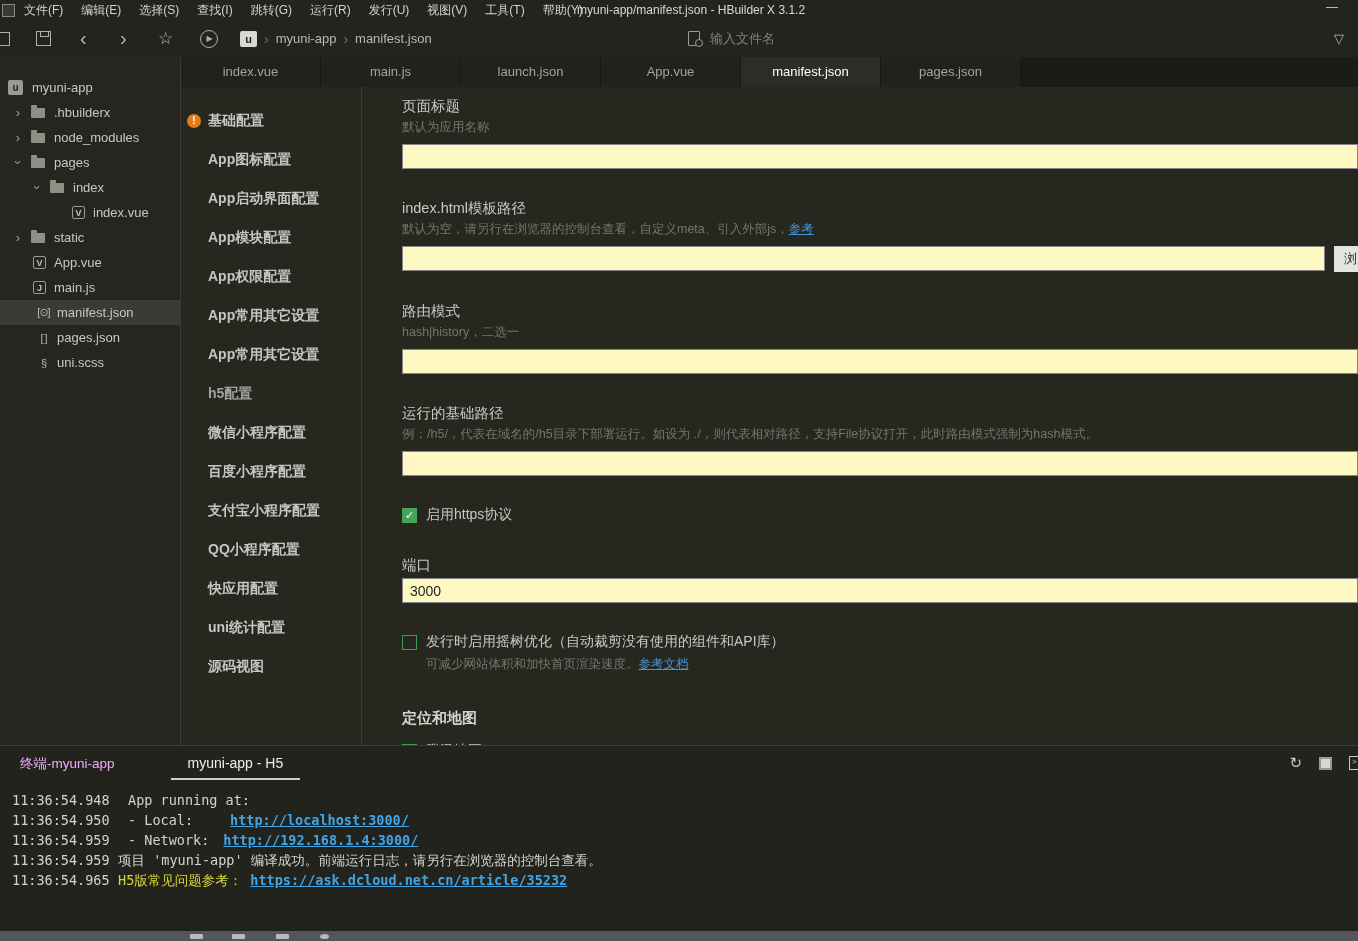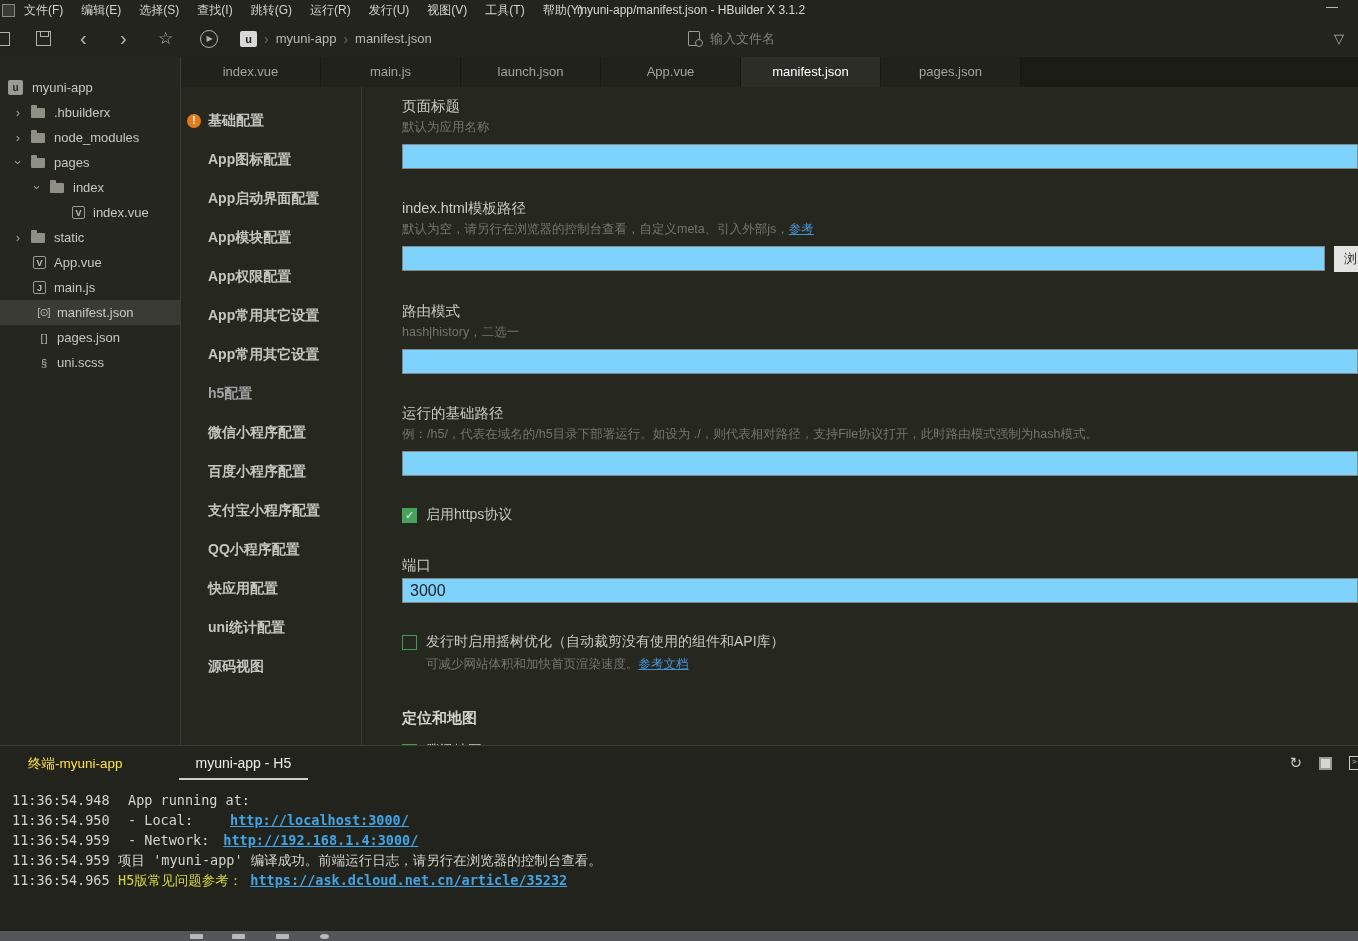--- a/index.html
+++ b/index.html
@@ -55,34 +55,34 @@
   .editor-body { flex:1; display:flex; background:#26271f; min-height:0; }
   .mnav { width:181px; border-right:1px solid #3a3b34; padding-top:14px; flex:none; }
   .mn-item { height:39px; display:flex; align-items:center; padding-left:27px; font-size:14px; font-weight:bold; color:#c6c6c0; position:relative; cursor:pointer; white-space:nowrap; }
   .mn-item.active { color:#a3a3a3; }
   .warnbadge { position:absolute; left:6px; width:14px; height:14px; border-radius:50%; background:#e07c1a; color:#fff; font-size:10px; font-weight:bold; display:flex; align-items:center; justify-content:center; }
   .formarea { flex:1; padding:10px 0 0 40px; min-width:0; overflow:hidden; }
   .fgroup { margin-bottom:30px; }
   .flabel { font-size:14.5px; color:#c9c9c3; margin-bottom:3px; }
   .fhint { font-size:12.5px; color:#75756e; margin-bottom:8px; }
   .blue { color:#4793d6; text-decoration:underline; cursor:pointer; }
-  .finput { display:block; width:100%; height:25px; background:#7dd3fc; border:1px solid #85858a; color:#1e1e1e; font-size:16px; padding:0 7px; font-family:inherit; }
+  .finput { display:block; width:100%; height:25px; background:#fef9c3; border:1px solid #85858a; color:#1e1e1e; font-size:14px; padding:0 7px; font-family:inherit; }
   .browrow { display:flex; margin-right:-22px; }
   .browrow .finput { flex:1; margin-right:9px; }
   .btn-browse { width:46px; height:26px; background:#e4e4e2; color:#2b2b2b; border:none; font-size:13px; font-family:inherit; flex:none; cursor:pointer; }
   .cbrow { display:flex; align-items:center; gap:9px; font-size:14px; color:#c9c9c3; }
   .cb { width:15px; height:15px; flex:none; }
   .cb.checked { background:#46a35a; color:#fff; font-size:11px; text-align:center; line-height:15px; font-weight:bold; }
   .cb.unchecked { border:1px solid #3f9e4e; background:transparent; }
   .cbhint { font-size:12.5px; color:#75756e; margin:5px 0 0 24px; }
   .sectitle { font-size:15px; font-weight:bold; color:#d4d4ce; margin-bottom:14px; }
   
   .bottompanel { height:186px; border-top:1px solid #3c3d36; background:#22231c; position:relative; }
   .ctabs { height:38px; display:flex; align-items:flex-start; padding-top:9px; position:relative; }
-  .ct-term { margin-left:28px; font-size:13.5px; color:#fde047; cursor:pointer; }
+  .ct-term { margin-left:20px; font-size:13.5px; color:#f0abfc; cursor:pointer; }
   .ct-h5 { margin-left:56px; font-size:14px; color:#efefe9; padding:0 17px 7px; border-bottom:2px solid #cfcfc9; cursor:pointer; }
   .cicons { position:absolute; right:0; top:8px; display:flex; align-items:center; gap:17px; }
   .ci-restart { font-size:15px; color:#c9c9c3; }
   .ci-stop { width:13px; height:13px; background:#d8d8d2; border:2px solid #9a9a94; }
   .ci-term { width:15px; height:14px; border:1px solid #c9c9c3; font-size:8px; color:#c9c9c3; text-align:left; padding-left:2px; margin-right:-6px; }
   .cout { padding:6px 0 0 12px; font-family:"DejaVu Sans Mono","Liberation Mono",monospace; font-size:13.5px; line-height:20px; color:#d4d4ce; white-space:nowrap; }
   .ts { display:inline-block; width:100px; }
   .ind1 { padding-left:16px;margin-top:12px; } .ind2 { padding-left:6px; }
   .clink { color:#41a4e6; text-decoration:underline; font-weight:bold; cursor:pointer; }
   .cyellow { color:#d8d83c; }

